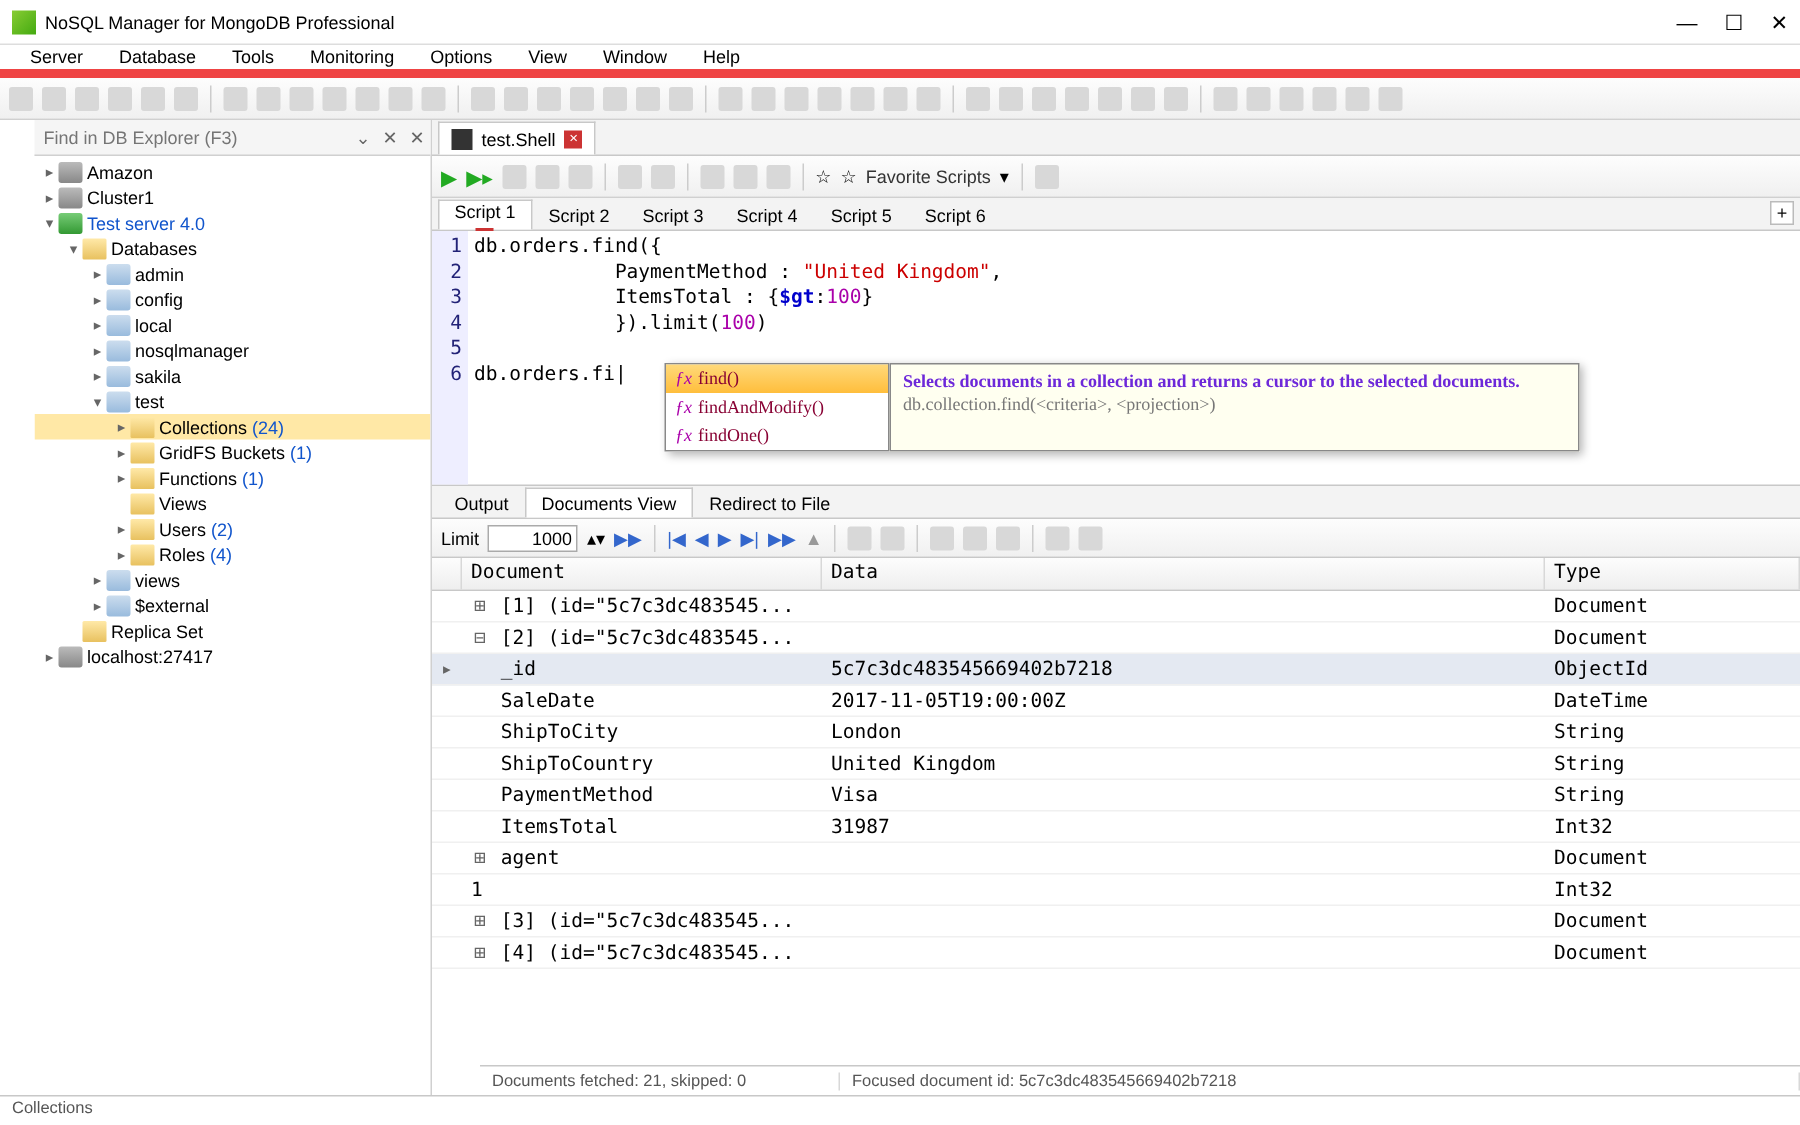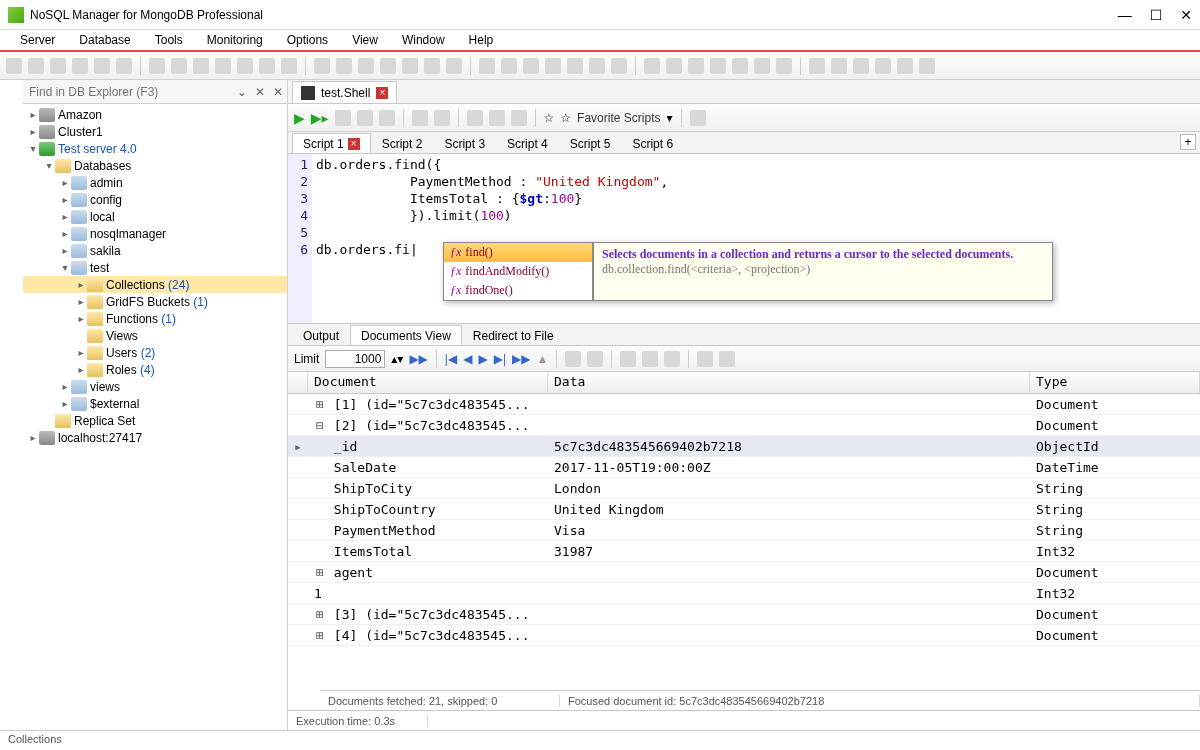--- a/index.html
+++ b/index.html
@@ -2,21 +2,21 @@
 <html><head>
 <meta charset="utf-8">
 <style>
 * { box-sizing: border-box; margin: 0; padding: 0; }
 body { font-family: "Segoe UI", Tahoma, sans-serif; font-size: 12px; background: #fff; color: #000; overflow: hidden; width: 1200px; height: 750px; display: flex; flex-direction: column; }
 .titlebar { height: 30px; background: #fff; display: flex; align-items: center; padding: 0 8px; border-bottom: 1px solid #ddd; }
 .titlebar .ico { width: 16px; height: 16px; background: linear-gradient(135deg,#8c3,#4a1); margin-right: 6px; }
 .titlebar .title { flex: 1; font-size: 12px; }
 .winbtns { display: flex; gap: 18px; font-size: 14px; }
 .winbtns span { cursor: pointer; }
-.menubar { height: 22px; display: flex; align-items: center; padding: 0 10px; gap: 4px; border-bottom: 2px solid #ef4444; }
+.menubar { height: 22px; display: flex; align-items: center; padding: 0 10px; gap: 4px; border-bottom: 6px solid #ef4444; }
 .menubar span { padding: 2px 10px; cursor: pointer; }
 .toolbar-main { height: 28px; display: flex; align-items: center; padding: 0 6px; gap: 6px; border-bottom: 1px solid #d0d0d0; background: linear-gradient(#fdfdfd,#f0f0f0); }
 .tb-ico { width: 16px; height: 16px; background: #d8d8d8; border-radius: 2px; }
 .tb-sep { width: 1px; height: 18px; background: #ccc; margin: 0 2px; }
 .body { flex: 1; display: flex; min-height: 0; padding-left: 23px; }
 .sidebar { width: 265px; border-right: 1px solid #d0d0d0; display: flex; flex-direction: column; }
 .findbar { height: 24px; display: flex; align-items: center; border-bottom: 1px solid #d0d0d0; background: #f5f5f5; }
 .findbar input { flex: 1; border: none; background: transparent; padding: 0 6px; font-size: 12px; outline: none; }
 .findbar .fb-btn { width: 18px; text-align: center; color: #666; cursor: pointer; }
 .tree { flex: 1; overflow: auto; padding: 2px 0; }
@@ -32,21 +32,21 @@
 .main { flex: 1; display: flex; flex-direction: column; min-width: 0; }
 .tabstrip { height: 24px; display: flex; align-items: flex-end; background: #f3f3f3; border-bottom: 1px solid #c8c8c8; padding-left: 4px; }
 .filetab { height: 22px; display: flex; align-items: center; gap: 6px; padding: 0 8px; background: #fff; border: 1px solid #c8c8c8; border-bottom: none; font-size: 12px; }
 .filetab .shico { width: 14px; height: 14px; background: #333; }
 .closex { color: #fff; background: #c33; width: 12px; height: 12px; font-size: 10px; line-height: 12px; text-align: center; }
 .shelltb { height: 28px; display: flex; align-items: center; gap: 6px; padding: 0 6px; border-bottom: 1px solid #d0d0d0; background: linear-gradient(#fdfdfd,#f0f0f0); }
 .play { color: #2a2; font-size: 14px; }
 .fav { color: #333; }
 .scripttabs { height: 22px; display: flex; align-items: flex-end; border-bottom: 1px solid #c8c8c8; background: #f3f3f3; padding-left: 4px; position: relative; }
 .scripttab { height: 20px; display: flex; align-items: center; gap: 4px; padding: 0 10px; border: 1px solid transparent; border-bottom: none; cursor: pointer; }
-.scripttab.active { background: #fff; border-color: #c8c8c8; }
+.scripttab.active { background: #fff; border-color: #c8c8c8; flex-direction: column; }
 .scripttabs .addtab { position: absolute; right: 4px; top: 2px; width: 16px; height: 16px; border: 1px solid #bbb; text-align: center; line-height: 14px; background: #fff; cursor: pointer; }
 .editor { height: 170px; display: flex; font-family: Consolas, monospace; font-size: 13px; border-bottom: 1px solid #c8c8c8; position: relative; background: #fff; }
 .gutter { width: 24px; background: #eef; color: #227; text-align: right; padding: 2px 4px 0 0; line-height: 17px; }
 .code { flex: 1; padding: 2px 4px; line-height: 17px; white-space: pre; }
 .k-str { color: #c00; }
 .k-key { color: #00c; font-weight: bold; }
 .k-num { color: #a0a; }
 .autocomplete { position: absolute; left: 155px; top: 88px; display: flex; box-shadow: 2px 2px 6px rgba(0,0,0,.3); font-family: "Segoe UI"; font-size: 12px; }
 .ac-list { width: 150px; background: #fff; border: 1px solid #888; }
 .ac-item { padding: 2px 6px; display: flex; gap: 4px; }
@@ -460,21 +460,18 @@
             <div class="gc col-data"></div>
             <div class="gc col-type">Document</div>
           </div>
         </div>
     </div>
 
     <div class="status1">
       <div class="cell" style="width:240px">Documents fetched: 21, skipped: 0</div>
       <div class="cell" style="flex:1">Focused document id: 5c7c3dc483545669402b7218</div>
     </div>
-    <div class="status2">
-      <div class="cell">Execution time: 0.3s</div>
-    </div>
   </div>
 </div>
 
 <div class="footer">
   <span>Collections</span>
 </div>
 
 </body></html>

